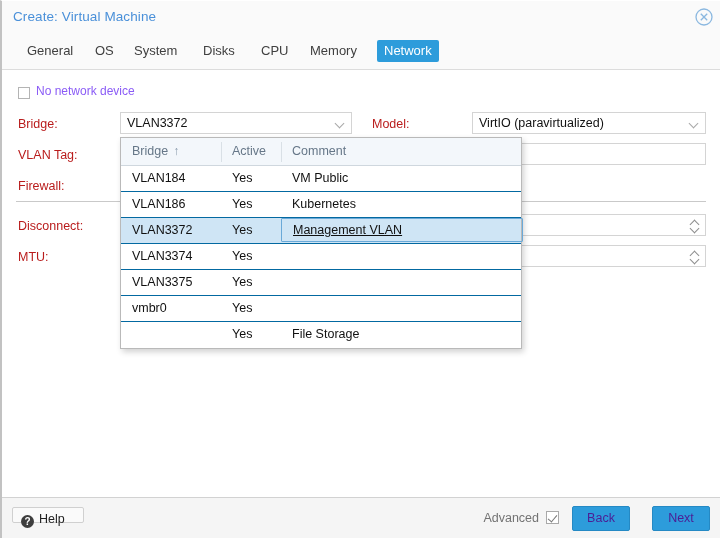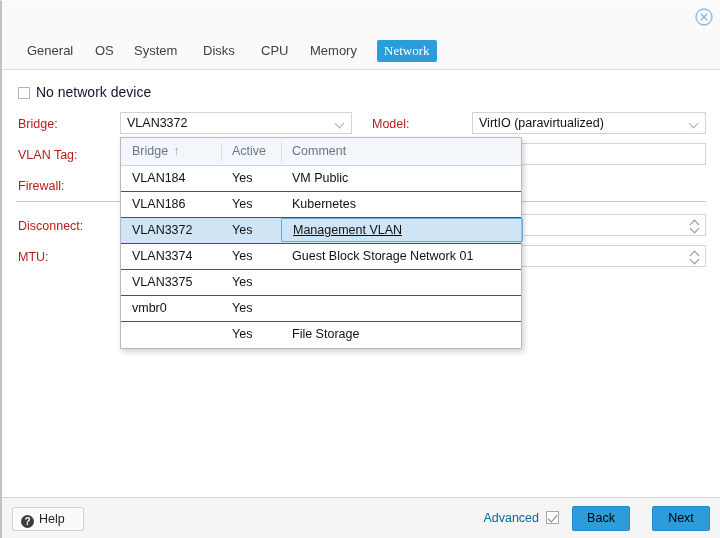--- a/index.html
+++ b/index.html
@@ -76,21 +76,20 @@
     font-size: 13px;
     color: #404040;
     white-space: nowrap;
     cursor: pointer;
     border-radius: 2px;
   }
   .tab.active {
     background: #2a9fd6;
     background: #2d9cdb;
     color: #ffffff;
-    font-family: Liberation Serif, serif;
   }
 
   
   #formbody {
     position: absolute;
     left: 0;
     top: 69px;
     width: 720px;
     height: 427px;
     background: #ffffff;
@@ -105,22 +104,22 @@
     position: absolute;
     width: 12px;
     height: 12px;
     border: 1px solid #b4b4b4;
     background: #ffffff;
     box-sizing: border-box;
     cursor: pointer;
   }
   .chk-label {
     position: absolute;
-    font-size: 14px;
-    color: #0f172a;
+    font-size: 12px;
+    color: #8b5cf6;
     white-space: nowrap;
   }
   .field {
     position: absolute;
     box-sizing: border-box;
     border: 1px solid #d4d4d4;
     background: #ffffff;
     height: 22px;
     font-size: 12.5px;
     color: #111111;
@@ -261,21 +260,21 @@
     width: 720px;
     height: 42px;
     background: #f5f5f5;
     border-top: 1px solid #d2d2d2;
     box-sizing: border-box;
   }
   #help-btn {
     position: absolute;
     left: 10px;
     top: 9px;
-    height: 24px;
+    height: 16px;
     padding: 0 18px 0 8px;
     background: #fafafa;
     border: 1px solid #d0d0d0;
     border-radius: 2px;
     font-size: 12.5px;
     line-height: 23px;
     color: #222222;
     cursor: pointer;
     white-space: nowrap;
     box-sizing: border-box;
@@ -291,21 +290,21 @@
     text-align: center;
     vertical-align: -2px;
     margin-right: 5px;
     font-weight: bold;
   }
   #adv-label {
     position: absolute;
     right: 183px;
     top: 13px;
     font-size: 12.5px;
-    color: #0369a1;
+    color: #737373;
     white-space: nowrap;
   }
   #adv-chk {
     position: absolute;
     right: 163px;
     top: 13px;
     width: 13px;
     height: 13px;
     border: 1px solid #a9a9a9;
     background: #ffffff;
@@ -324,36 +323,37 @@
     transform: rotate(40deg);
   }
   .btn-primary {
     position: absolute;
     top: 8px;
     height: 25px;
     width: 58px;
     background: #2d9cdb;
     border: 1px solid #2589c4;
     border-radius: 2px;
-    color: #000000;
+    color: #4c1d95;
     font-size: 12.5px;
     line-height: 23px;
     text-align: center;
     cursor: pointer;
     box-sizing: border-box;
   }
   #back-btn { right: 92px; }
   #next-btn { right: 12px; }
 </style>
 </head>
 <body>
 
 <div id="window">
 
   <div id="titlebar">
+    <div id="title-text">Create: Virtual Machine</div>
     <div id="close-btn">
       <svg width="20" height="20" viewBox="0 0 20 20">
         <circle cx="10" cy="10" r="8" fill="none" stroke="#8bb8e0" stroke-width="1.3"></circle>
         <line x1="6.8" y1="6.8" x2="13.2" y2="13.2" stroke="#8bb8e0" stroke-width="1.3"></line>
         <line x1="13.2" y1="6.8" x2="6.8" y2="13.2" stroke="#8bb8e0" stroke-width="1.3"></line>
       </svg>
     </div>
   </div>
 
   <div id="tabbar">
@@ -439,21 +439,20 @@
       <div class="dd-cell c-comment">Kubernetes</div>
     </div>
     <div class="dd-row selected">
       <div class="dd-cell c-bridge">VLAN3372</div>
       <div class="dd-cell c-active">Yes</div>
       <div class="dd-cell c-comment">Management VLAN</div>
     </div>
     <div class="dd-row">
       <div class="dd-cell c-bridge">VLAN3374</div>
       <div class="dd-cell c-active">Yes</div>
-      <div class="dd-cell c-comment">Guest Block Storage Network 01</div>
     </div>
     <div class="dd-row">
       <div class="dd-cell c-bridge">VLAN3375</div>
       <div class="dd-cell c-active">Yes</div>
     </div>
     <div class="dd-row">
       <div class="dd-cell c-bridge">vmbr0</div>
       <div class="dd-cell c-active">Yes</div>
       <div class="dd-cell c-comment"></div>
     </div>

